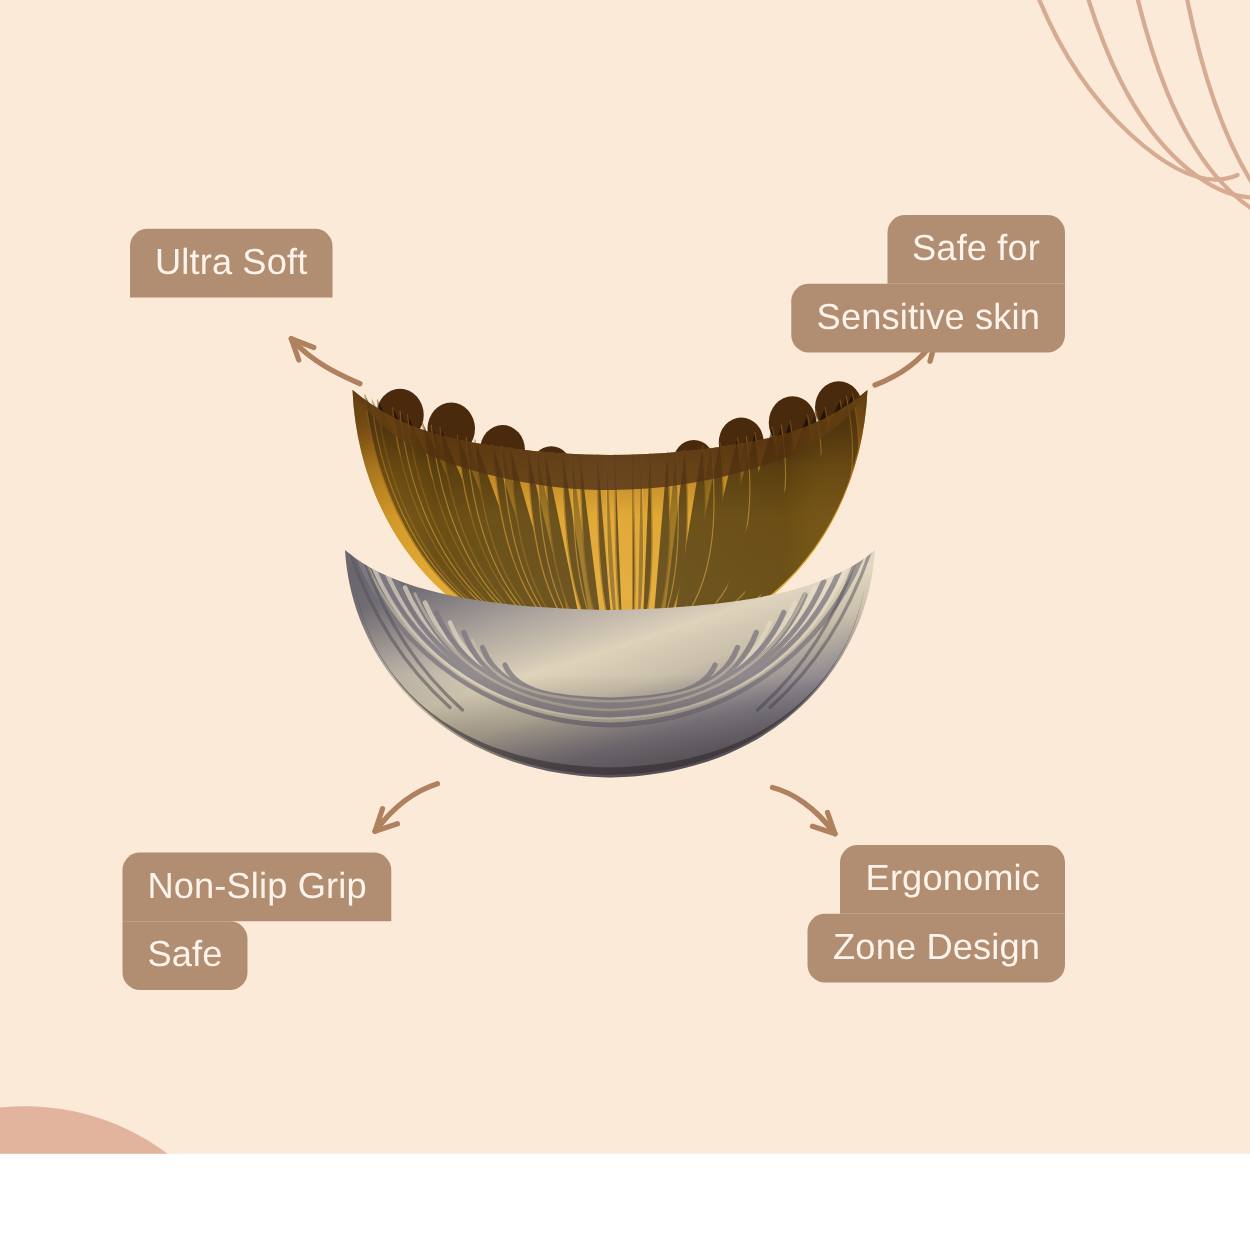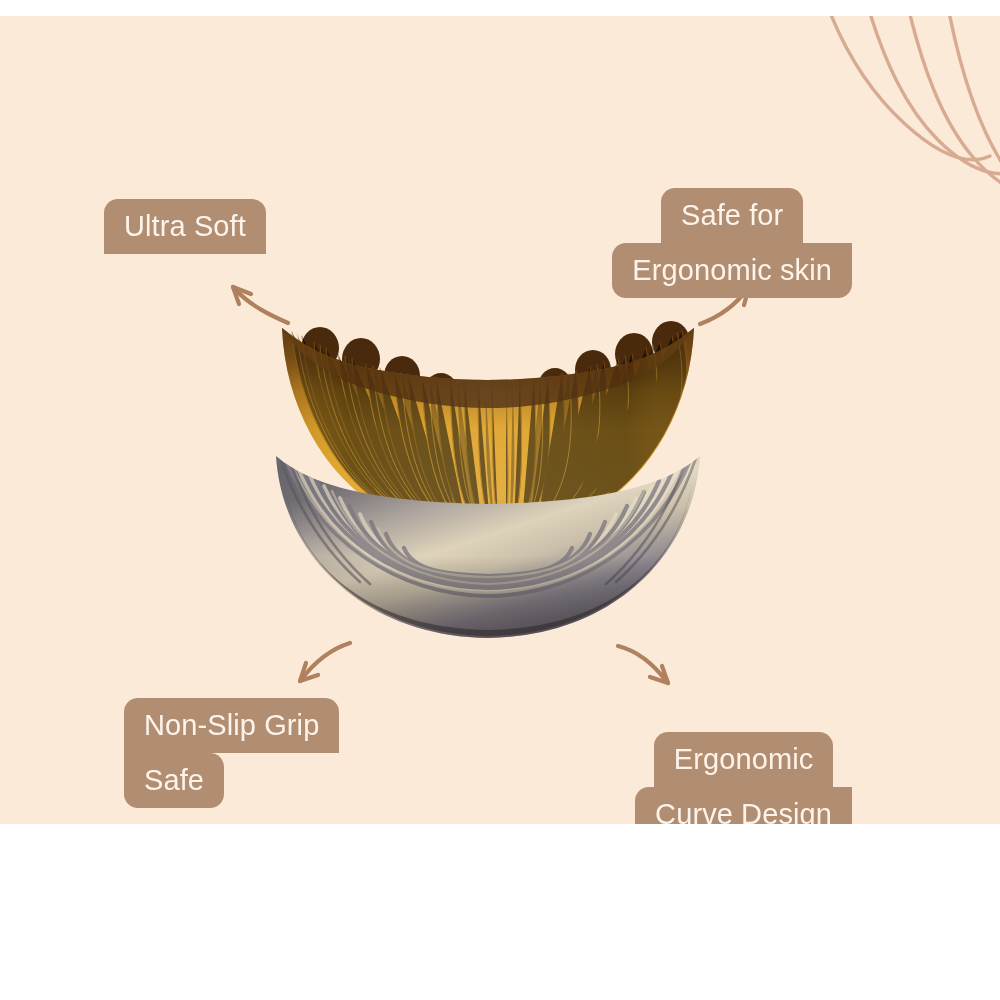--- a/index.html
+++ b/index.html
@@ -8,24 +8,23 @@
   }
   body {
     width: 1000px;
     height: 1000px;
     font-family: "Liberation Sans", sans-serif;
     overflow: hidden;
   }
   #canvas {
     position: relative;
     width: 1000px;
-    height: 808px;
+    height: 923px;
     background: #fcead8;
     overflow: hidden;
-    margin-top: 16px;
   }
 
   
   .deco-svg {
     position: absolute;
     top: 0;
     left: 0;
     width: 1000px;
     height: 1000px;
     pointer-events: none;
@@ -61,35 +60,35 @@
     border-radius: 14px 14px 0 0;
   }
   .badge.left .row2 {
     border-radius: 0 14px 14px 14px;
     display: inline-block;
   }
   .badge.left .row1 { display: inline-block; }
   .badge.left { text-align: left; }
 
   
-  .badge.right { text-align: center; }
+  .badge.right { text-align: right; }
   .badge.right .row1 {
     border-radius: 14px 14px 0 0;
     display: inline-block;
   }
   .badge.right .row2 {
     border-radius: 14px 0 14px 14px;
     display: inline-block;
   }
 
   
   #badge-ultra-soft { left: 104px; top: 183px; }
   #badge-safe       { right: 148px; top: 172px; }
-  #badge-grip       { left: 124px; top: 682px; }
-  #badge-ergonomic  { right: 148px; top: 716px; }
+  #badge-grip       { left: 98px; top: 682px; }
+  #badge-ergonomic  { right: 148px; top: 676px; }
 
   .badge .rowwrap { display: block; }
 </style>
 </head>
 <body>
 
 <div id="canvas">
 
   <svg class="deco-svg" viewBox="0 0 1000 1000">
     <defs>
@@ -351,26 +350,26 @@
       </g>
     </svg>
   </div>
 
   <div class="badge left" id="badge-ultra-soft">
     <span class="rowwrap"><span class="row row1">Ultra Soft</span></span>
   </div>
 
   <div class="badge right" id="badge-safe">
     <span class="rowwrap"><span class="row row1">Safe for</span></span>
-    <span class="rowwrap"><span class="row row2">Ergonomic skin</span></span>
+    <span class="rowwrap"><span class="row row2">Sensitive skin</span></span>
   </div>
 
   <div class="badge left" id="badge-grip">
     <span class="rowwrap"><span class="row row1">Non-Slip Grip</span></span>
     <span class="rowwrap"><span class="row row2">Safe</span></span>
   </div>
 
   <div class="badge right" id="badge-ergonomic">
     <span class="rowwrap"><span class="row row1">Ergonomic</span></span>
-    <span class="rowwrap"><span class="row row2">Curve Design</span></span>
+    <span class="rowwrap"><span class="row row2">Zone Design</span></span>
   </div>
 
 </div>
 
 </body></html>

